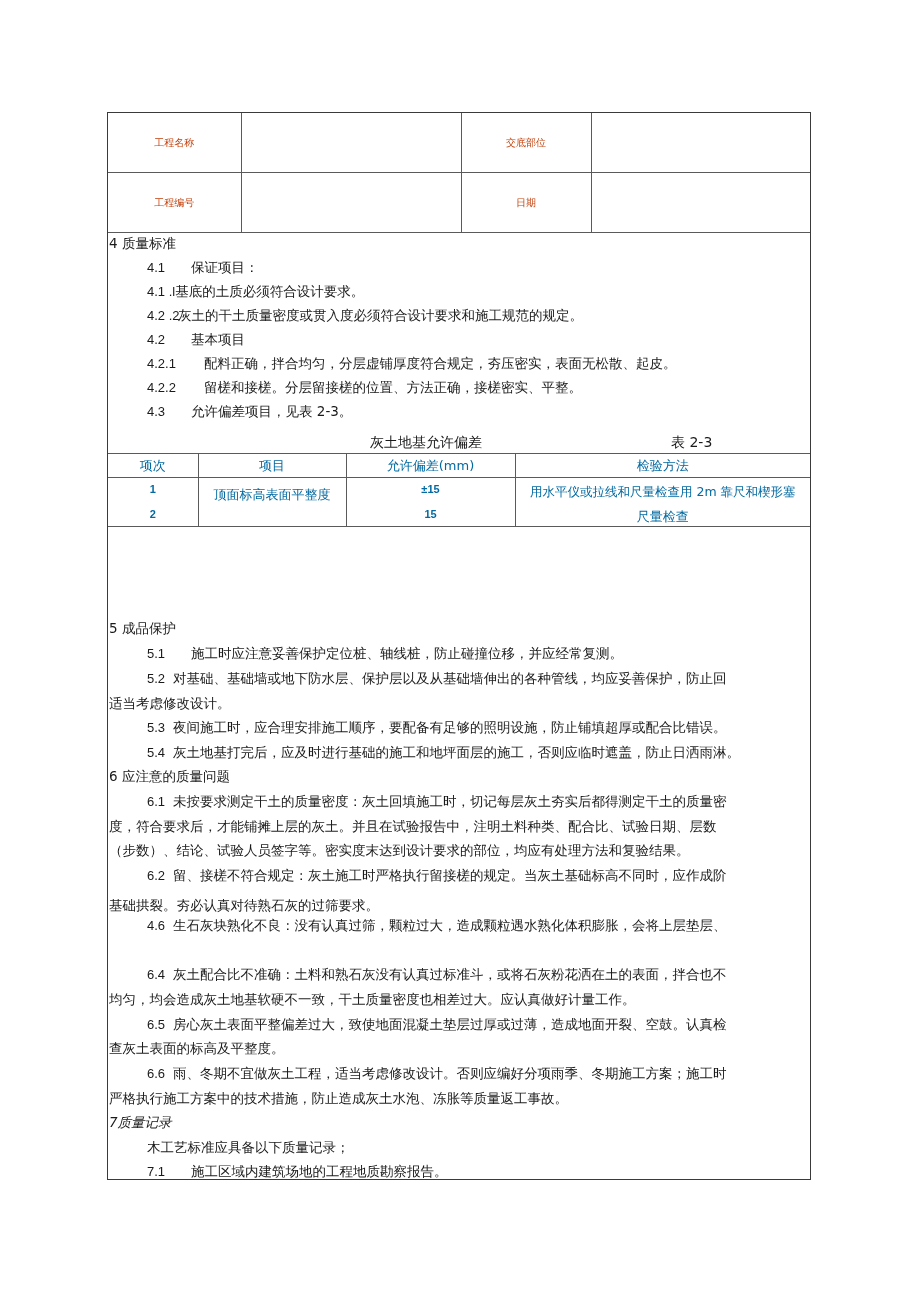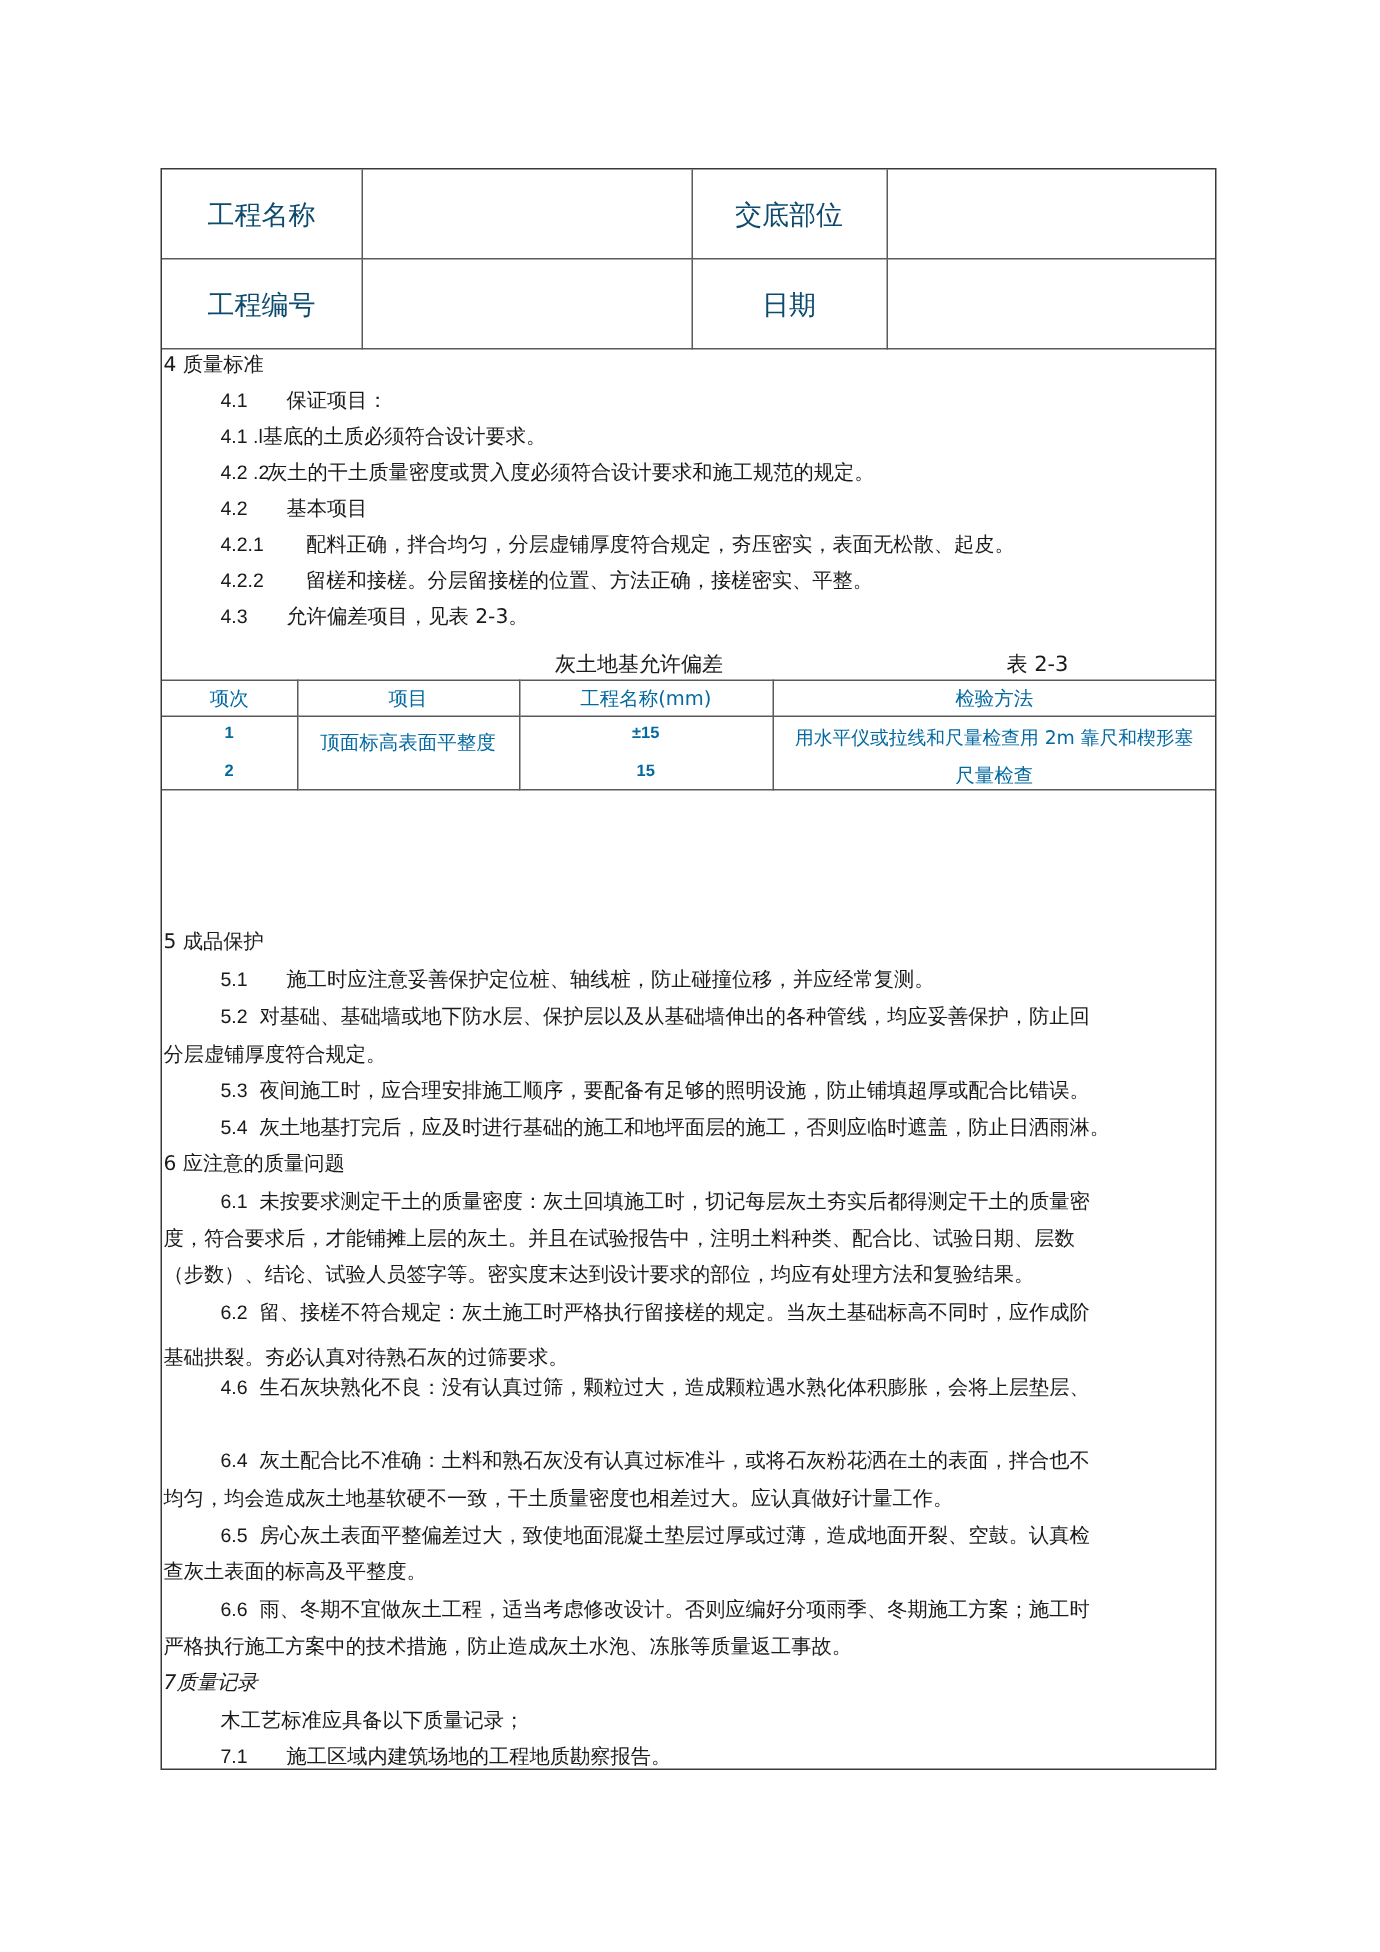--- a/index.html
+++ b/index.html
@@ -1,19 +1,19 @@
 <!DOCTYPE html>
 <html><head>
 <meta charset="utf-8">
 <style>
   html, body { margin:0; padding:0; background:#ffffff; }
   body { width:920px; height:1301px; position:relative; font-family:"DejaVu Sans", "Liberation Sans", sans-serif; color:#1a1a1a; }
   .frame { position:absolute; left:107px; top:112px; width:704px; height:1068px; border:1px solid #3a3a3a; box-sizing:border-box; }
   .hdr { position:absolute; left:0; top:0; width:702px; border-collapse:collapse; table-layout:fixed; }
-  .hdr td { border:1px solid #5a5a5a; height:59px; font-size:18px; text-align:center; vertical-align:middle; color:#0c4a6e; padding:0; }
+  .hdr td { border:1px solid #5a5a5a; height:59px; font-size:10px; text-align:center; vertical-align:middle; color:#c2410c; padding:0; }
   .hdr tr:first-child td { border-top:none; }
   .hdr td:first-child { border-left:none; }
   .hdr td:last-child { border-right:none; }
   .line { position:absolute; font-size:13.5px; line-height:16px; white-space:nowrap; color:#1a1a1a; }
   .sec { left:1px; }
   .ind1 { left:39px; }
   .cont { left:1px; }
   .num { display:inline-block; font-family:"Liberation Sans", sans-serif; font-size:13px; }
   .tbl-caption { position:absolute; left:0; top:318px; width:702px; height:22px; font-size:14px; }
   .tbl-caption .t { position:absolute; left:262px; top:3px; }
@@ -73,21 +73,21 @@
     <colgroup>
         <col style="width:90px">
         <col style="width:148px">
         <col style="width:169px">
         <col style="width:295px">
       </colgroup>
     <tbody>
         <tr class="h">
       <td>项次</td>
       <td>项目</td>
-      <td>工程名称(mm)</td>
+      <td>允许偏差(mm)</td>
       <td>检验方法</td>
     </tr>
     <tr class="d">
       <td>
             <div class="cell-stack">
               <span class="bold-num" style="top:5px">1</span>
               <span class="bold-num" style="top:30px">2</span>
             </div>
           </td>
       <td>
@@ -107,21 +107,21 @@
               <span style="top:30px">尺量检查</span>
             </div>
           </td>
     </tr>
   </tbody>
     </table>
 
   <div class="line sec" style="top:507px">5 成品保护</div>
   <div class="line ind1" style="top:532px"><span class="num" style="width:44px">5.1</span><span>施工时应注意妥善保护定位桩、轴线桩，防止碰撞位移，并应经常复测。</span></div>
   <div class="line ind1" style="top:557px"><span class="num" style="width:26px">5.2</span><span>对基础、基础墙或地下防水层、保护层以及从基础墙伸出的各种管线，均应妥善保护，防止回</span></div>
-  <div class="line cont" style="top:582px">分层虚铺厚度符合规定。</div>
+  <div class="line cont" style="top:582px">适当考虑修改设计。</div>
   <div class="line ind1" style="top:606px"><span class="num" style="width:26px">5.3</span><span>夜间施工时，应合理安排施工顺序，要配备有足够的照明设施，防止铺填超厚或配合比错误。</span></div>
   <div class="line ind1" style="top:631px"><span class="num" style="width:26px">5.4</span><span>灰土地基打完后，应及时进行基础的施工和地坪面层的施工，否则应临时遮盖，防止日洒雨淋。</span></div>
 
   <div class="line sec" style="top:655px">6 应注意的质量问题</div>
   <div class="line ind1" style="top:680px"><span class="num" style="width:26px">6.1</span><span>未按要求测定干土的质量密度：灰土回填施工时，切记每层灰土夯实后都得测定干土的质量密</span></div>
   <div class="line cont" style="top:729px">（步数）、结论、试验人员签字等。密实度末达到设计要求的部位，均应有处理方法和复验结果。</div>
   <div class="line cont" style="top:705px">度，符合要求后，才能铺摊上层的灰土。并且在试验报告中，注明土料种类、配合比、试验日期、层数</div>
   <div class="line ind1" style="top:754px"><span class="num" style="width:26px">6.2</span><span>留、接槎不符合规定：灰土施工时严格执行留接槎的规定。当灰土基础标高不同时，应作成阶</span></div>
   <div class="line ind1" style="top:804px"><span class="num" style="width:26px">4.6</span><span>生石灰块熟化不良：没有认真过筛，颗粒过大，造成颗粒遇水熟化体积膨胀，会将上层垫层、</span></div>
   <div class="line cont" style="top:784px">基础拱裂。夯必认真对待熟石灰的过筛要求。</div>

